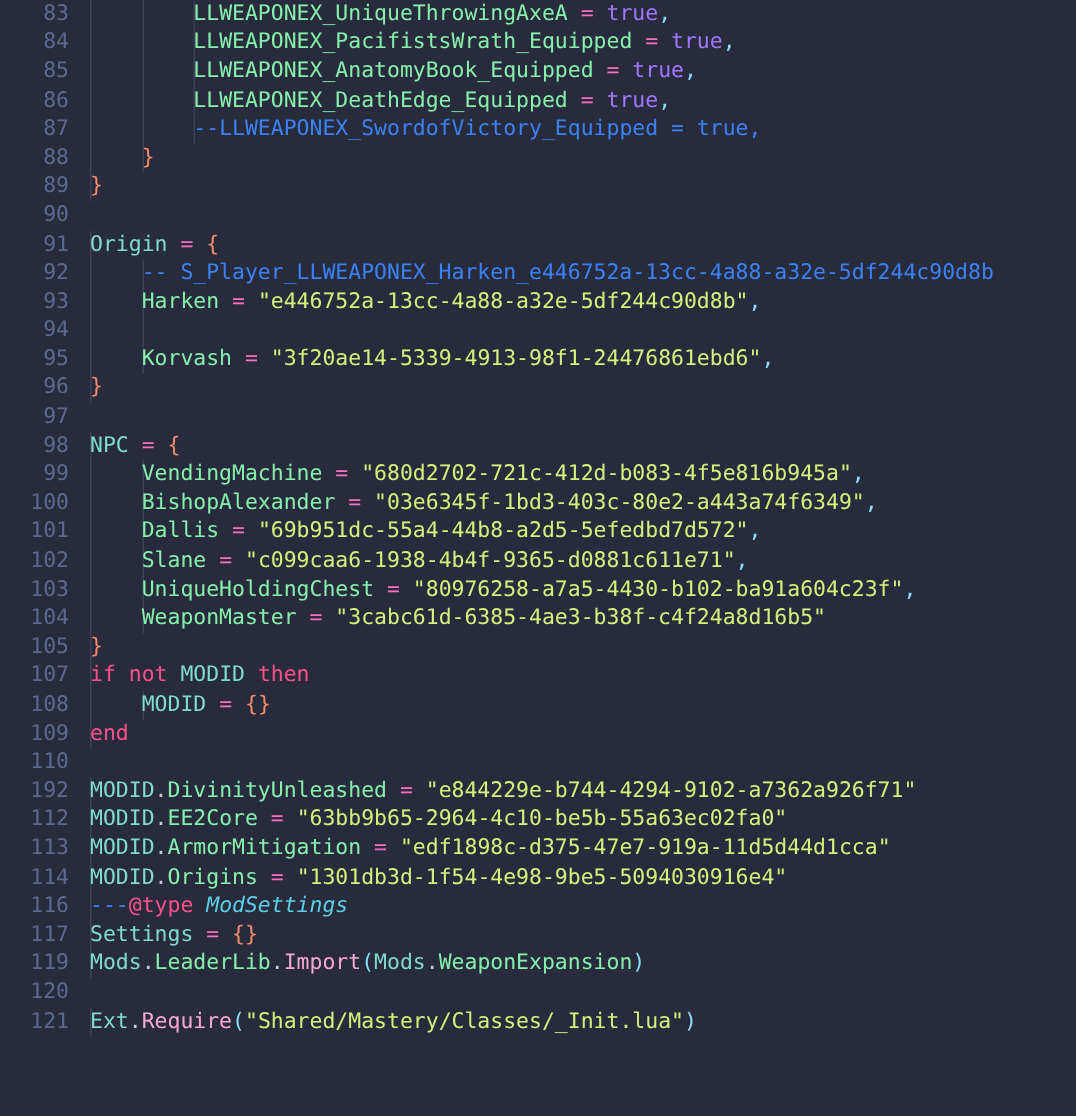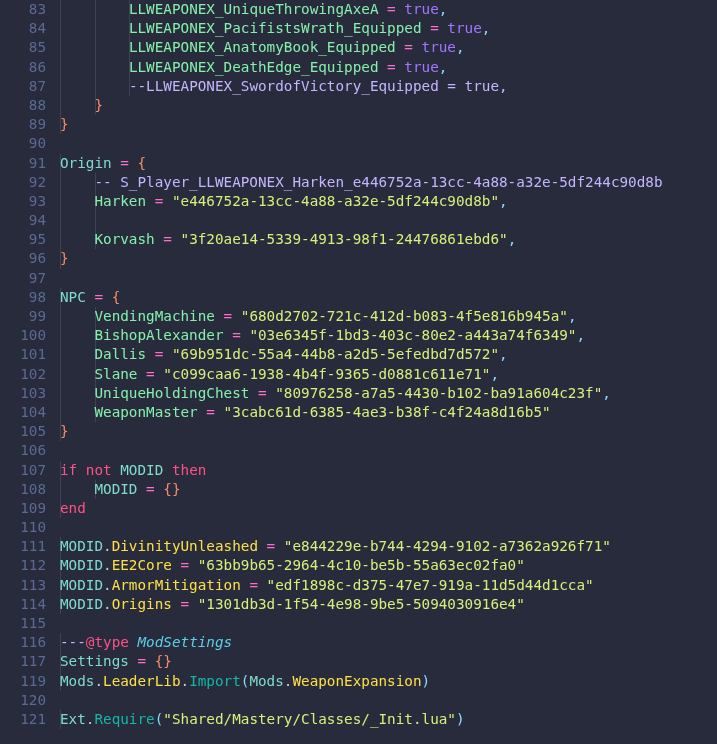--- a/index.html
+++ b/index.html
@@ -53,28 +53,28 @@
   }
   .g1 { left: 60px; }
   .g2 { left: 94.5px; }
   .g3 { left: 129px; }
 
   
   .t-default { color: #c7cbd9; }
   .t-punc    { color: #89ddff; }
   .t-brace   { color: #f78c6c; }
   .t-ident   { color: #86efac; }
-  .t-prop    { color: #fde047; }
+  .t-prop    { color: #86efac; }
   .t-op      { color: #ff6ec7; }
   .t-kw      { color: #ff5189; }
   .t-bool    { color: #a277ff; }
   .t-var     { color: #7fdbca; }
-  .t-comment { color: #c4b5fd; }
+  .t-comment { color: #3b82f6; }
   .t-string  { color: #d5f07c; }
-  .t-func    { color: #14b8a6; }
+  .t-func    { color: #f9a8d4; }
   .t-type    { color: #5ccfe6; font-style: italic; margin-top: 31px; }
   .t-at      { color: #ff5189; margin-top: 31px; }
   .t-dot     { color: #c7cbd9; }
 </style>
 </head>
 <body>
 
 <div id="editor">
   <div id="code-lines">
       <div class="code-line"><div class="gutter">83</div><div class="guide g1"></div><div class="guide g2"></div><div class="guide g3"></div><div class="line-content"><span class="t-default">        </span><span class="t-ident">LLWEAPONEX_UniqueThrowingAxeA</span><span class="t-default"> </span><span class="t-op">=</span><span class="t-default"> </span><span class="t-bool">true</span><span class="t-punc">,</span></div></div>
@@ -93,29 +93,27 @@
       <div class="code-line"><div class="gutter">96</div><div class="guide g1"></div><div class="line-content"><span class="t-brace">}</span></div></div>
       <div class="code-line"><div class="gutter">97</div><div class="line-content"></div></div>
       <div class="code-line"><div class="gutter">98</div><div class="guide g1"></div><div class="line-content"><span class="t-var">NPC</span><span class="t-default"> </span><span class="t-op">=</span><span class="t-default"> </span><span class="t-brace">{</span></div></div>
       <div class="code-line"><div class="gutter">99</div><div class="guide g1"></div><div class="guide g2"></div><div class="line-content"><span class="t-default">    </span><span class="t-ident">VendingMachine</span><span class="t-default"> </span><span class="t-op">=</span><span class="t-default"> </span><span class="t-string">"680d2702-721c-412d-b083-4f5e816b945a"</span><span class="t-punc">,</span></div></div>
       <div class="code-line"><div class="gutter">100</div><div class="guide g1"></div><div class="guide g2"></div><div class="line-content"><span class="t-default">    </span><span class="t-ident">BishopAlexander</span><span class="t-default"> </span><span class="t-op">=</span><span class="t-default"> </span><span class="t-string">"03e6345f-1bd3-403c-80e2-a443a74f6349"</span><span class="t-punc">,</span></div></div>
       <div class="code-line"><div class="gutter">101</div><div class="guide g1"></div><div class="guide g2"></div><div class="line-content"><span class="t-default">    </span><span class="t-ident">Dallis</span><span class="t-default"> </span><span class="t-op">=</span><span class="t-default"> </span><span class="t-string">"69b951dc-55a4-44b8-a2d5-5efedbd7d572"</span><span class="t-punc">,</span></div></div>
       <div class="code-line"><div class="gutter">102</div><div class="guide g1"></div><div class="guide g2"></div><div class="line-content"><span class="t-default">    </span><span class="t-ident">Slane</span><span class="t-default"> </span><span class="t-op">=</span><span class="t-default"> </span><span class="t-string">"c099caa6-1938-4b4f-9365-d0881c611e71"</span><span class="t-punc">,</span></div></div>
       <div class="code-line"><div class="gutter">103</div><div class="guide g1"></div><div class="guide g2"></div><div class="line-content"><span class="t-default">    </span><span class="t-ident">UniqueHoldingChest</span><span class="t-default"> </span><span class="t-op">=</span><span class="t-default"> </span><span class="t-string">"80976258-a7a5-4430-b102-ba91a604c23f"</span><span class="t-punc">,</span></div></div>
       <div class="code-line"><div class="gutter">104</div><div class="guide g1"></div><div class="guide g2"></div><div class="line-content"><span class="t-default">    </span><span class="t-ident">WeaponMaster</span><span class="t-default"> </span><span class="t-op">=</span><span class="t-default"> </span><span class="t-string">"3cabc61d-6385-4ae3-b38f-c4f24a8d16b5"</span></div></div>
       <div class="code-line"><div class="gutter">105</div><div class="guide g1"></div><div class="line-content"><span class="t-brace">}</span></div></div>
-      <div class="code-line"><div class="gutter">106</div><div class="line-content"></div></div>
       <div class="code-line"><div class="gutter">107</div><div class="guide g1"></div><div class="line-content"><span class="t-kw">if</span><span class="t-default"> </span><span class="t-kw">not</span><span class="t-default"> </span><span class="t-var">MODID</span><span class="t-default"> </span><span class="t-kw">then</span></div></div>
       <div class="code-line"><div class="gutter">108</div><div class="guide g1"></div><div class="guide g2"></div><div class="line-content"><span class="t-default">    </span><span class="t-var">MODID</span><span class="t-default"> </span><span class="t-op">=</span><span class="t-default"> </span><span class="t-brace">{}</span></div></div>
       <div class="code-line"><div class="gutter">109</div><div class="guide g1"></div><div class="line-content"><span class="t-kw">end</span></div></div>
       <div class="code-line"><div class="gutter">110</div><div class="line-content"></div></div>
-      <div class="code-line"><div class="gutter">111</div><div class="guide g1"></div><div class="line-content"><span class="t-var">MODID</span><span class="t-dot">.</span><span class="t-prop">DivinityUnleashed</span><span class="t-default"> </span><span class="t-op">=</span><span class="t-default"> </span><span class="t-string">"e844229e-b744-4294-9102-a7362a926f71"</span></div></div>
+      <div class="code-line"><div class="gutter">192</div><div class="guide g1"></div><div class="line-content"><span class="t-var">MODID</span><span class="t-dot">.</span><span class="t-prop">DivinityUnleashed</span><span class="t-default"> </span><span class="t-op">=</span><span class="t-default"> </span><span class="t-string">"e844229e-b744-4294-9102-a7362a926f71"</span></div></div>
       <div class="code-line"><div class="gutter">112</div><div class="guide g1"></div><div class="line-content"><span class="t-var">MODID</span><span class="t-dot">.</span><span class="t-prop">EE2Core</span><span class="t-default"> </span><span class="t-op">=</span><span class="t-default"> </span><span class="t-string">"63bb9b65-2964-4c10-be5b-55a63ec02fa0"</span></div></div>
       <div class="code-line"><div class="gutter">113</div><div class="guide g1"></div><div class="line-content"><span class="t-var">MODID</span><span class="t-dot">.</span><span class="t-prop">ArmorMitigation</span><span class="t-default"> </span><span class="t-op">=</span><span class="t-default"> </span><span class="t-string">"edf1898c-d375-47e7-919a-11d5d44d1cca"</span></div></div>
       <div class="code-line"><div class="gutter">114</div><div class="guide g1"></div><div class="line-content"><span class="t-var">MODID</span><span class="t-dot">.</span><span class="t-prop">Origins</span><span class="t-default"> </span><span class="t-op">=</span><span class="t-default"> </span><span class="t-string">"1301db3d-1f54-4e98-9be5-5094030916e4"</span></div></div>
-      <div class="code-line"><div class="gutter">115</div><div class="line-content"></div></div>
       <div class="code-line"><div class="gutter">116</div><div class="guide g1"></div><div class="line-content"><span class="t-comment">---</span><span class="t-at">@type</span><span class="t-default"> </span><span class="t-type">ModSettings</span></div></div>
       <div class="code-line"><div class="gutter">117</div><div class="guide g1"></div><div class="line-content"><span class="t-var">Settings</span><span class="t-default"> </span><span class="t-op">=</span><span class="t-default"> </span><span class="t-brace">{}</span></div></div>
       <div class="code-line"><div class="gutter">119</div><div class="guide g1"></div><div class="line-content"><span class="t-var">Mods</span><span class="t-dot">.</span><span class="t-prop">LeaderLib</span><span class="t-dot">.</span><span class="t-func">Import</span><span class="t-punc">(</span><span class="t-var">Mods</span><span class="t-dot">.</span><span class="t-prop">WeaponExpansion</span><span class="t-punc">)</span></div></div>
       <div class="code-line"><div class="gutter">120</div><div class="line-content"></div></div>
       <div class="code-line"><div class="gutter">121</div><div class="guide g1"></div><div class="line-content"><span class="t-var">Ext</span><span class="t-dot">.</span><span class="t-func">Require</span><span class="t-punc">(</span><span class="t-string">"Shared/Mastery/Classes/_Init.lua"</span><span class="t-punc">)</span></div></div>
     </div>
 </div>
 
 </body></html>

